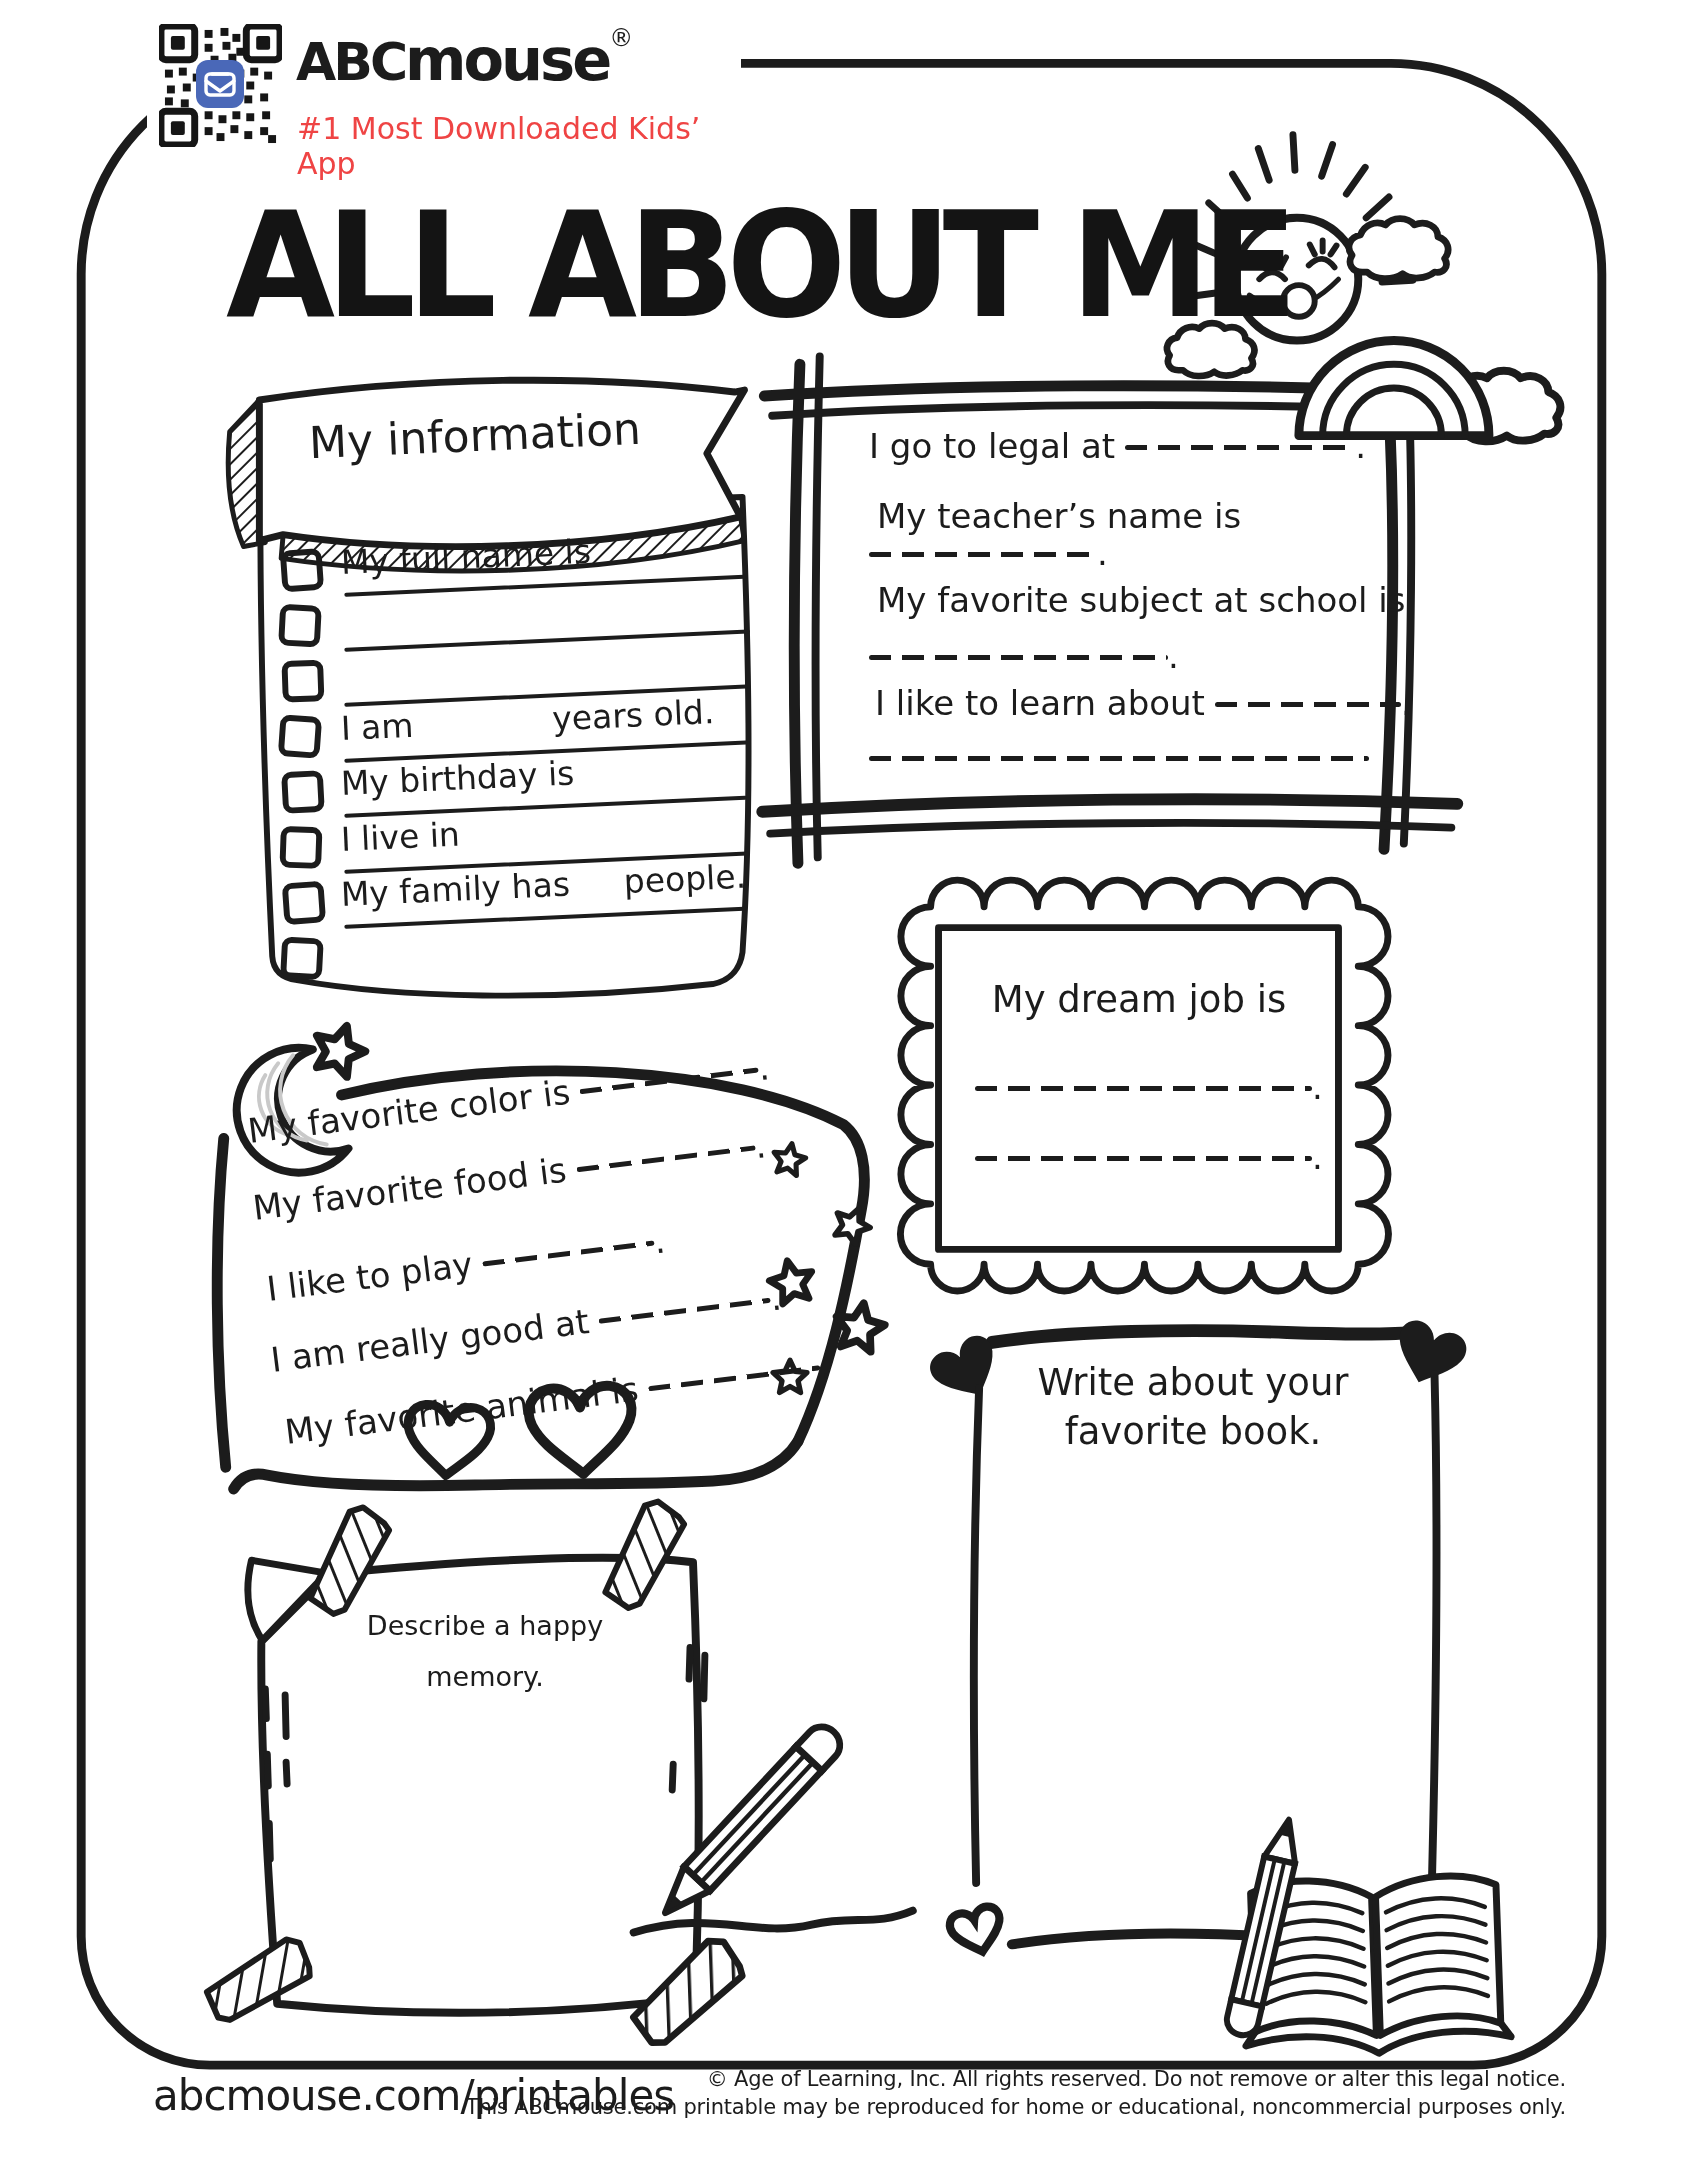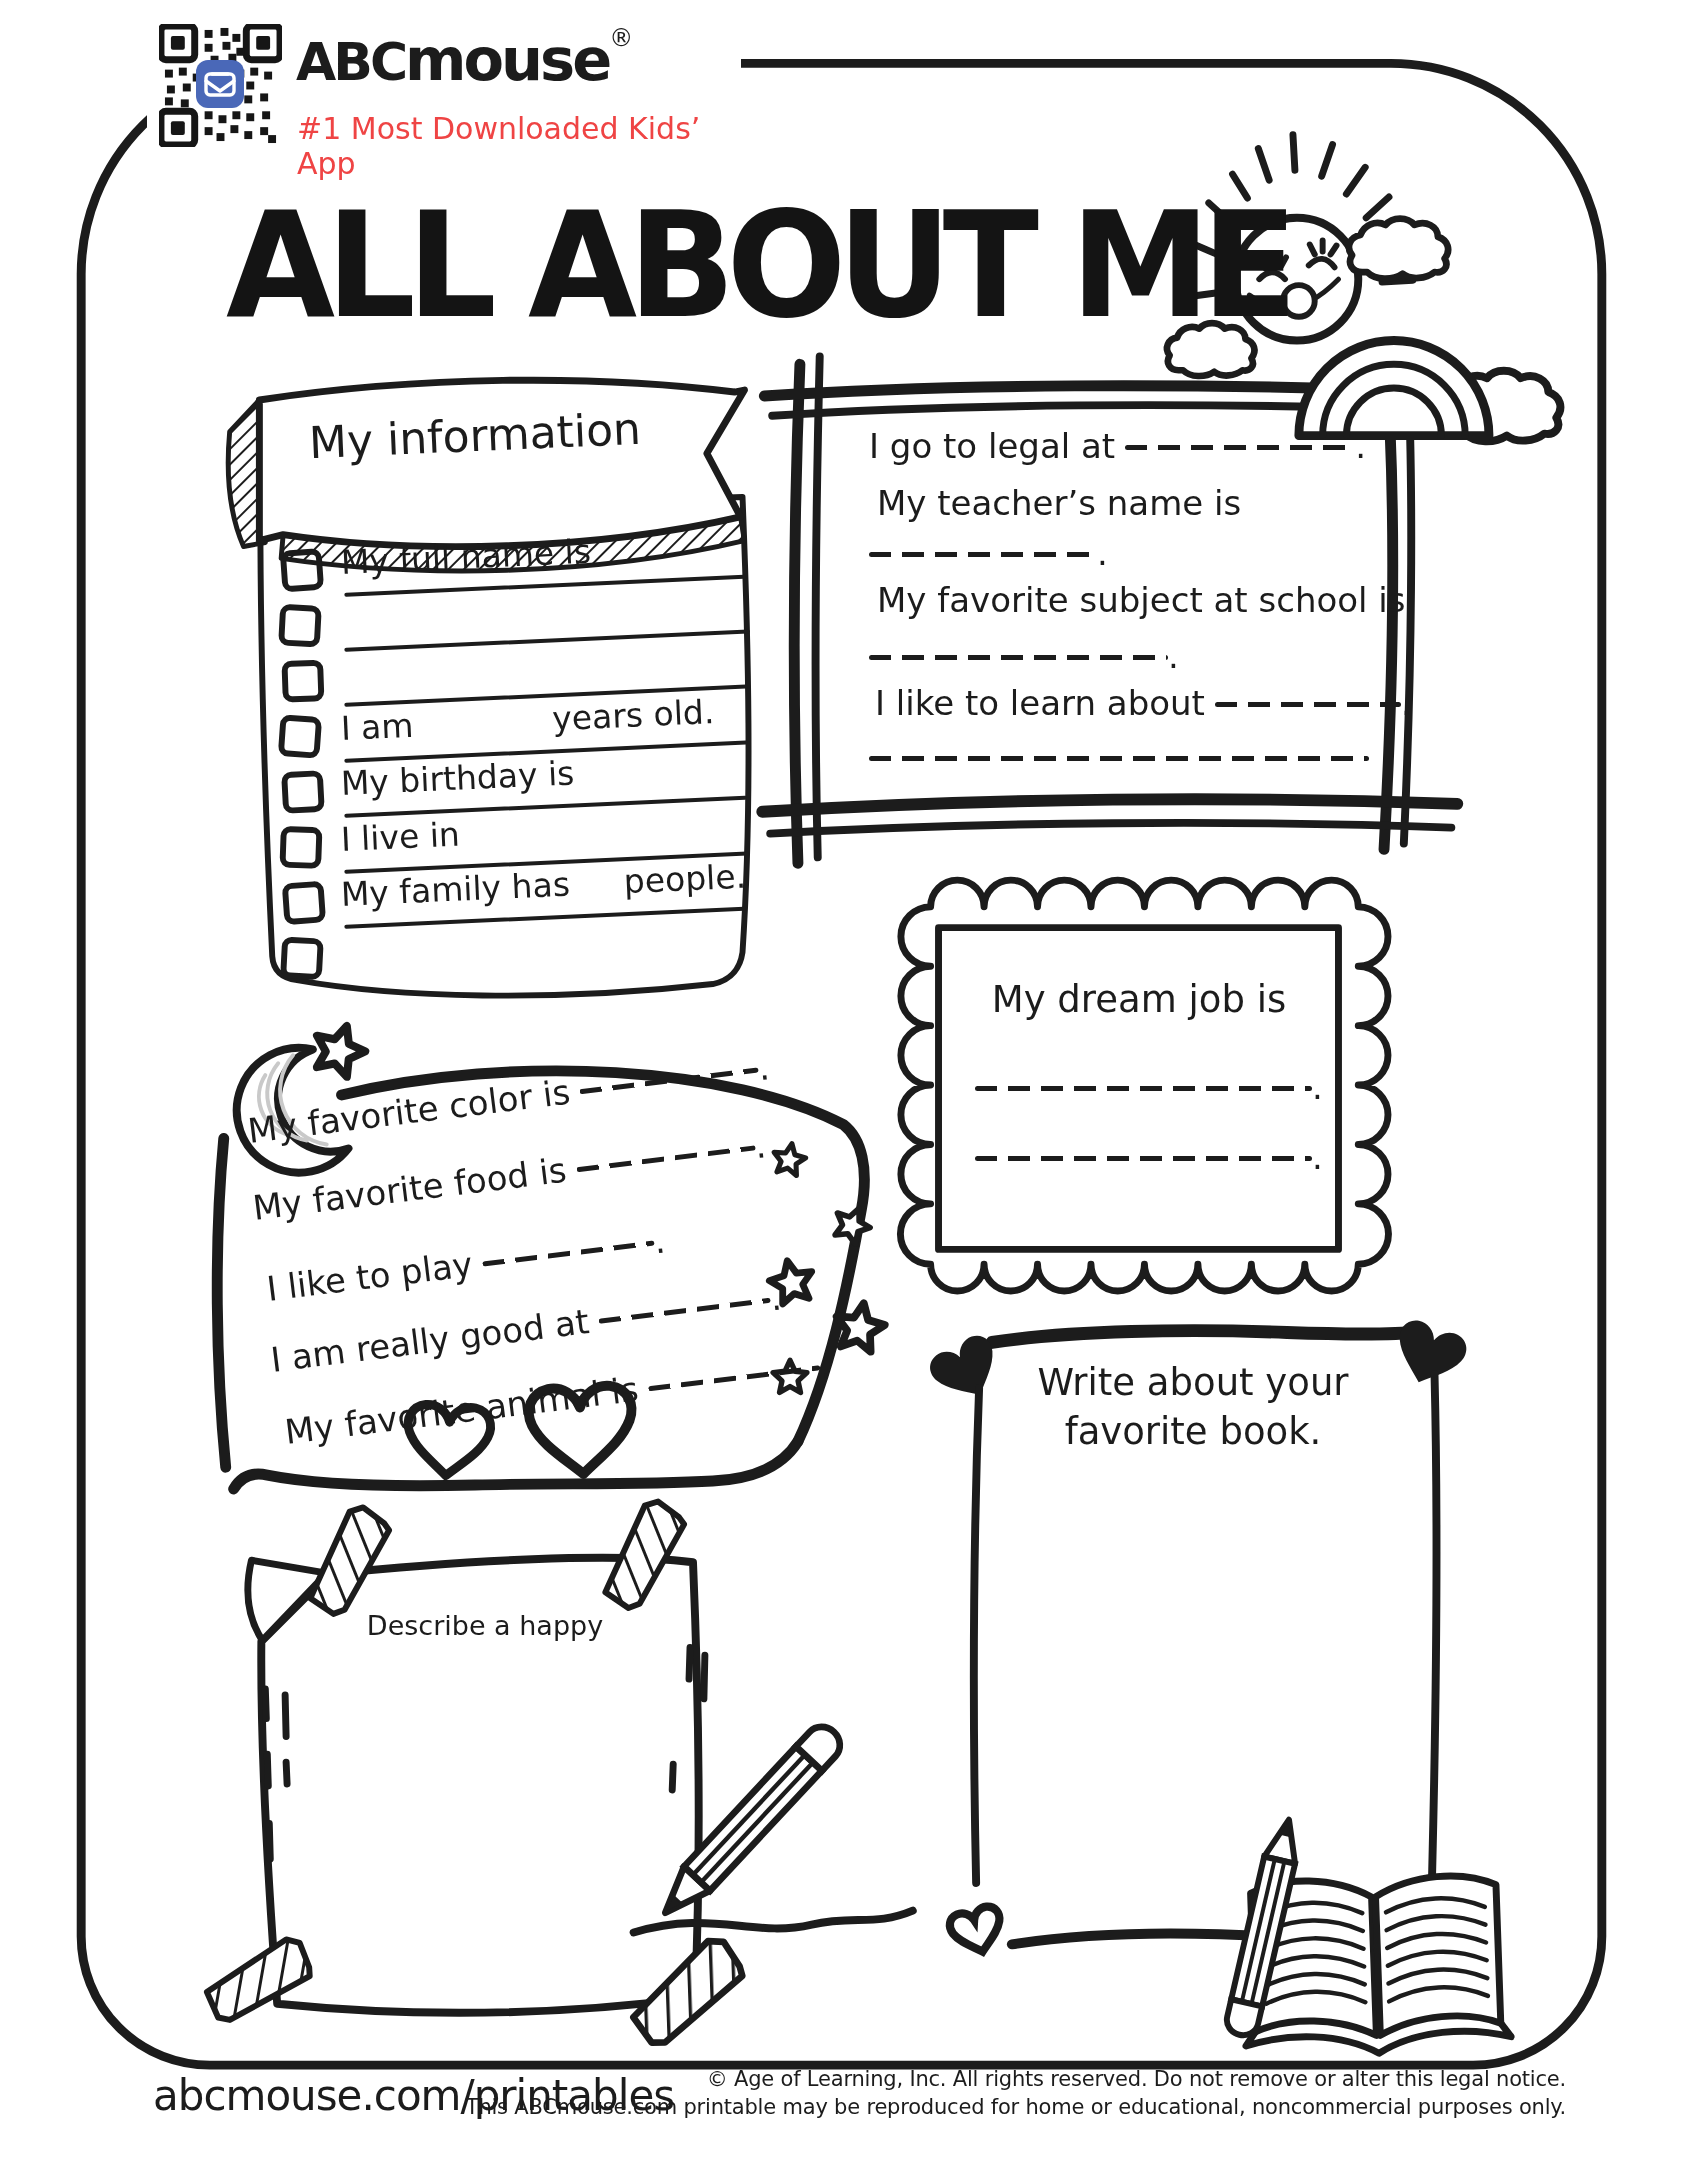--- a/index.html
+++ b/index.html
@@ -333,21 +333,21 @@
     <div class="uline" style="left:2px;top:50px;width:405px"></div>
   </div>
   <div class="txt irow" style="left:340px;top:875px">
     <span>My family has</span><span style="display:inline-block;width:54px"></span><span>people.</span>
     <div class="uline" style="left:2px;top:50px;width:402px"></div>
   </div>
 
   <div class="txt srow" style="left:869px;top:426px">
     <span>I go to legal at</span><span class="blank" style="width:230px"></span><span>.</span>
   </div>
-  <div class="txt srow" style="left:877px;top:483px">
+  <div class="txt srow" style="left:877px;top:496px">
     <span>My teacher’s name is</span>
   </div>
   <div class="txt srow" style="left:869px;top:533px">
     <span class="blank" style="width:228px;margin-left:0"></span><span>.</span>
   </div>
   <div class="txt srow" style="left:877px;top:580px">
     <span>My favorite subject at school is</span>
   </div>
   <div class="txt srow" style="left:869px;top:636px">
     <span class="blank" style="width:299px;margin-left:0"></span><span>.</span>
@@ -378,20 +378,21 @@
   </div>
   <div class="txt frow" style="left:271px;top:1340px">
     <span>I am really good at</span><span class="blank" style="width:173px"></span><span>.</span>
   </div>
   <div class="txt frow" style="left:285px;top:1412px">
     <span>My favorite animal is</span><span class="blank" style="width:173px"></span><span>.</span>
   </div>
 
   <div class="txt ctr" style="left:297px;top:1600px;width:376px;font-size:27px;line-height:51px">
     <div>Describe a happy</div>
+    <div>memory.</div>
   </div>
 
   <div class="txt" style="left:153px;top:2071px;font-size:42px;letter-spacing:-1px">abcmouse.com/printables</div>
 
   <div class="txt ctr" style="left:980px;top:1358px;width:426px;font-size:37px;line-height:49px">
     <div>Write about your</div>
     <div>favorite book.</div>
   </div>
   <div class="txt legal" style="right:117px;top:2067px">© Age of Learning, Inc. All rights reserved. Do not remove or alter this legal notice.</div>
   <div class="txt legal" style="right:117px;top:2095px">This ABCmouse.com printable may be reproduced for home or educational, noncommercial purposes only.</div>

